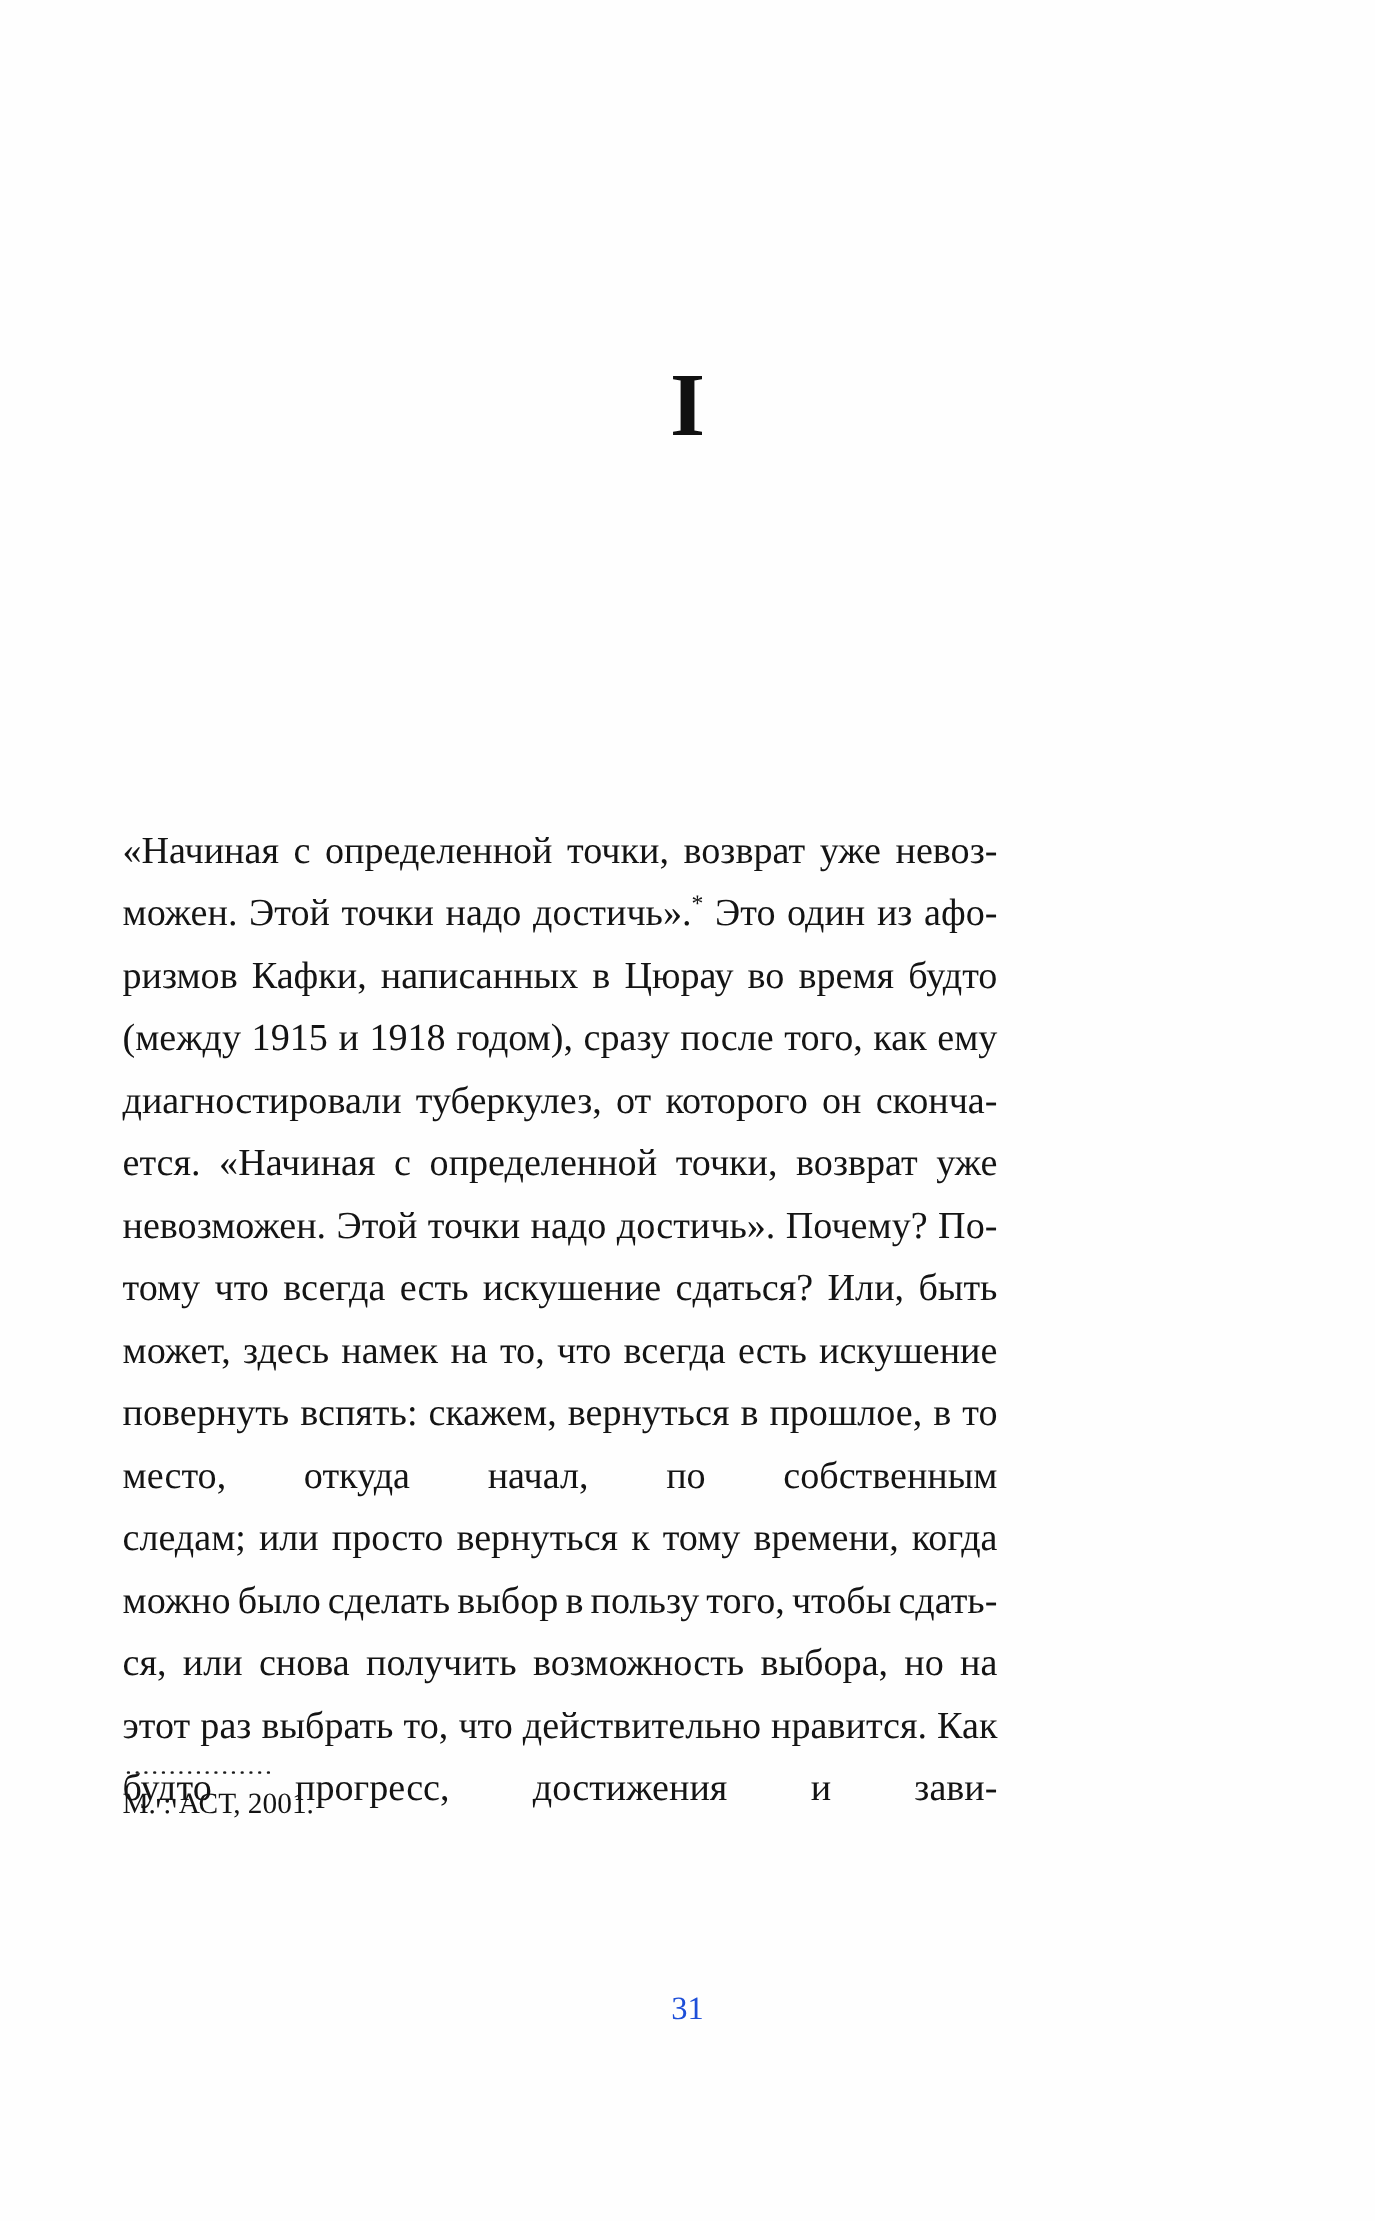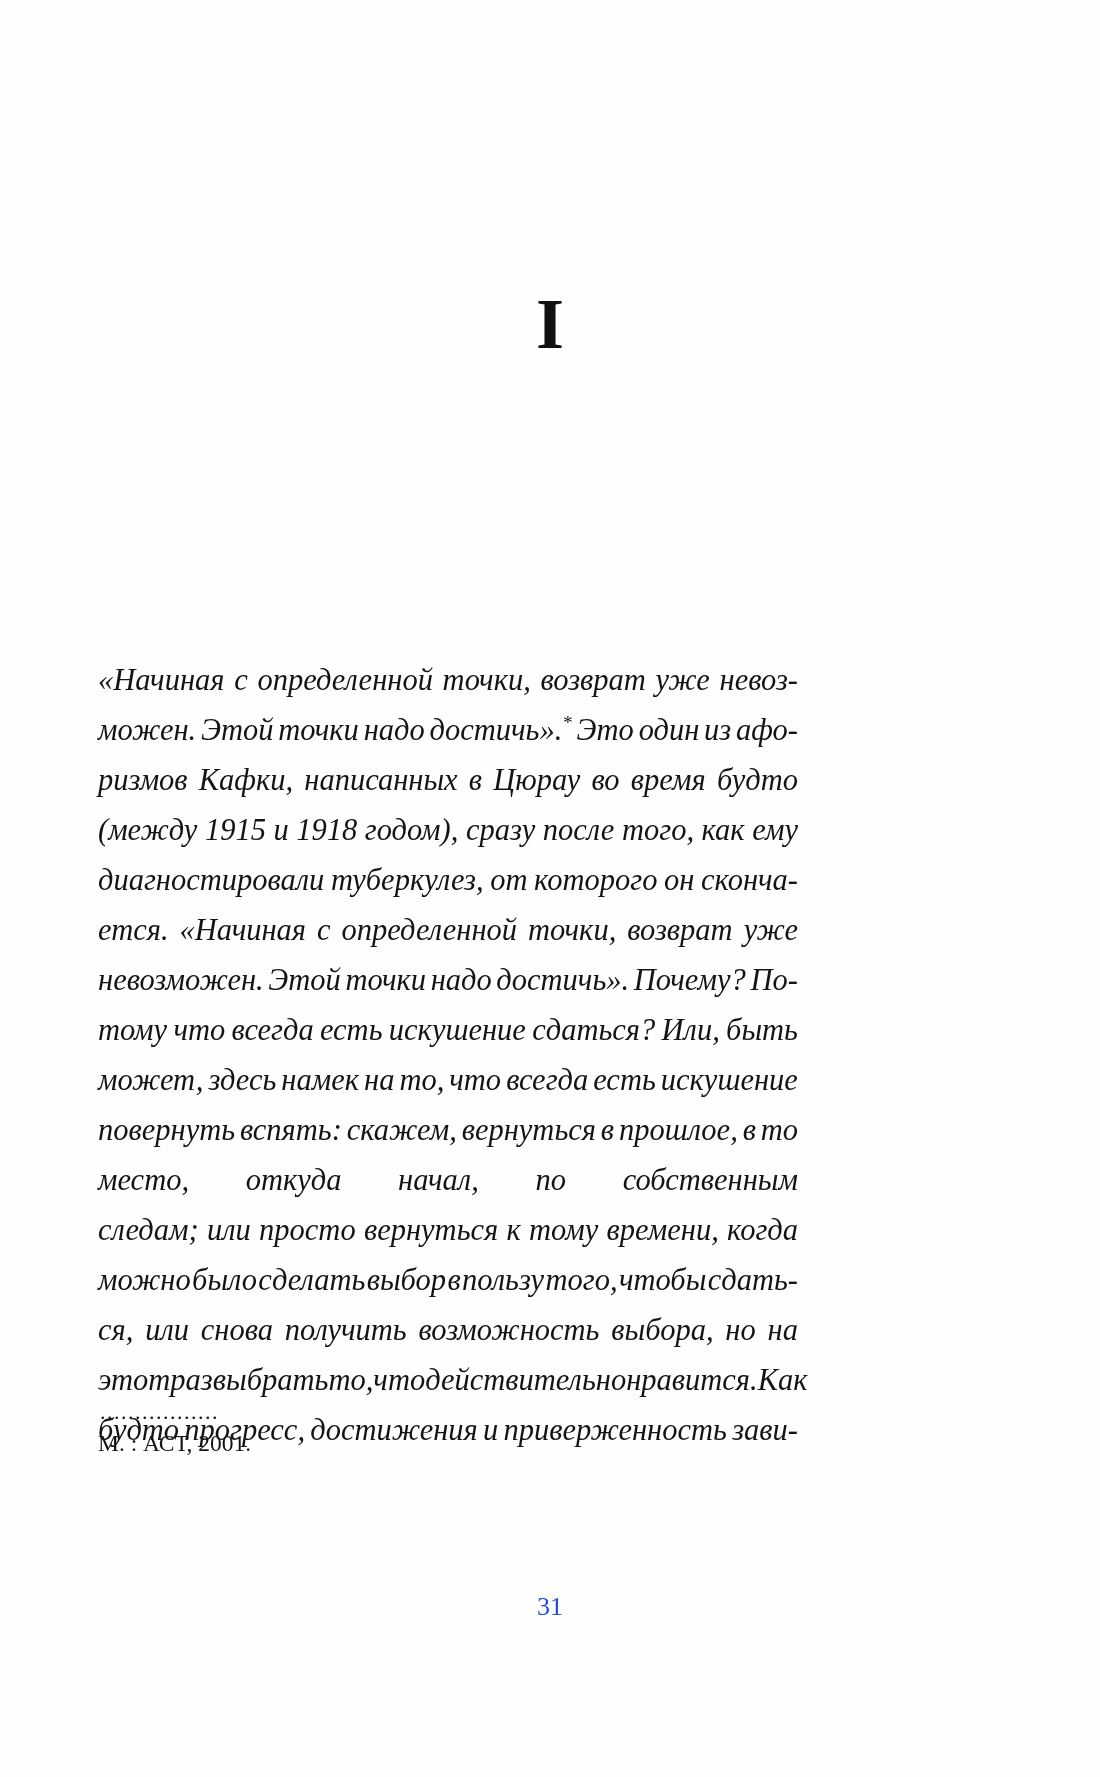--- a/index.html
+++ b/index.html
@@ -53,21 +53,20 @@
     text-align: justify;
     text-justify: inter-word;
     color: #141414;
     hyphens: manual;
     -webkit-hyphens: manual;
   }
 
   .body-paragraph .line {
     display: block;
     white-space: nowrap;
-    font-style: italic;
   }
 
   
   .body-paragraph .line.j {
     display: flex;
     justify-content: space-between;
   }
   .body-paragraph .line.j > span.w {
     white-space: pre;
   }
@@ -288,21 +287,20 @@
           <span class="w">что</span>
           <span class="w">действительно</span>
           <span class="w">нравится.</span>
           <span class="w">Как</span>
         </span>
         <span class="line j">
           <span class="w">будто</span>
           <span class="w">прогресс,</span>
           <span class="w">достижения</span>
           <span class="w">и</span>
-          <span class="w">приверженность</span>
           <span class="w">зави-</span>
         </span>
       </p>
   </div>
 
   <div class="footnote">
     <div class="footnote-rule">...................</div>
     <p class="footnote-text" id="footnote-text">
         <span class="fn-line">М. : АСТ, 2001.</span>
       </p>

